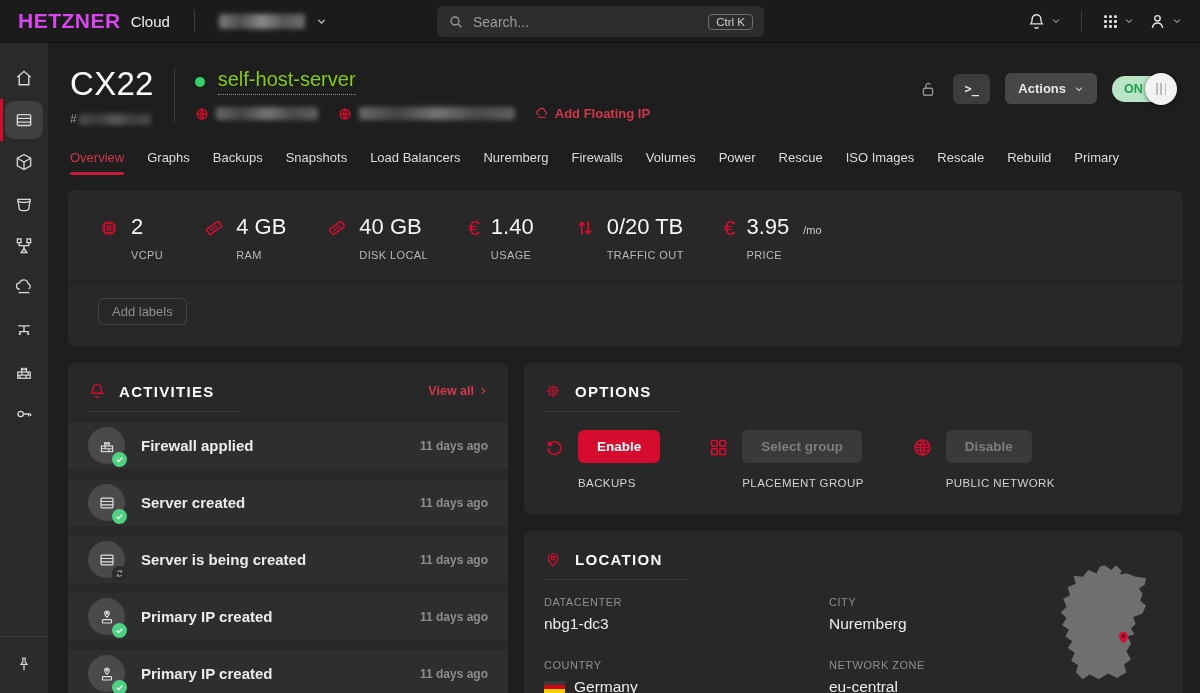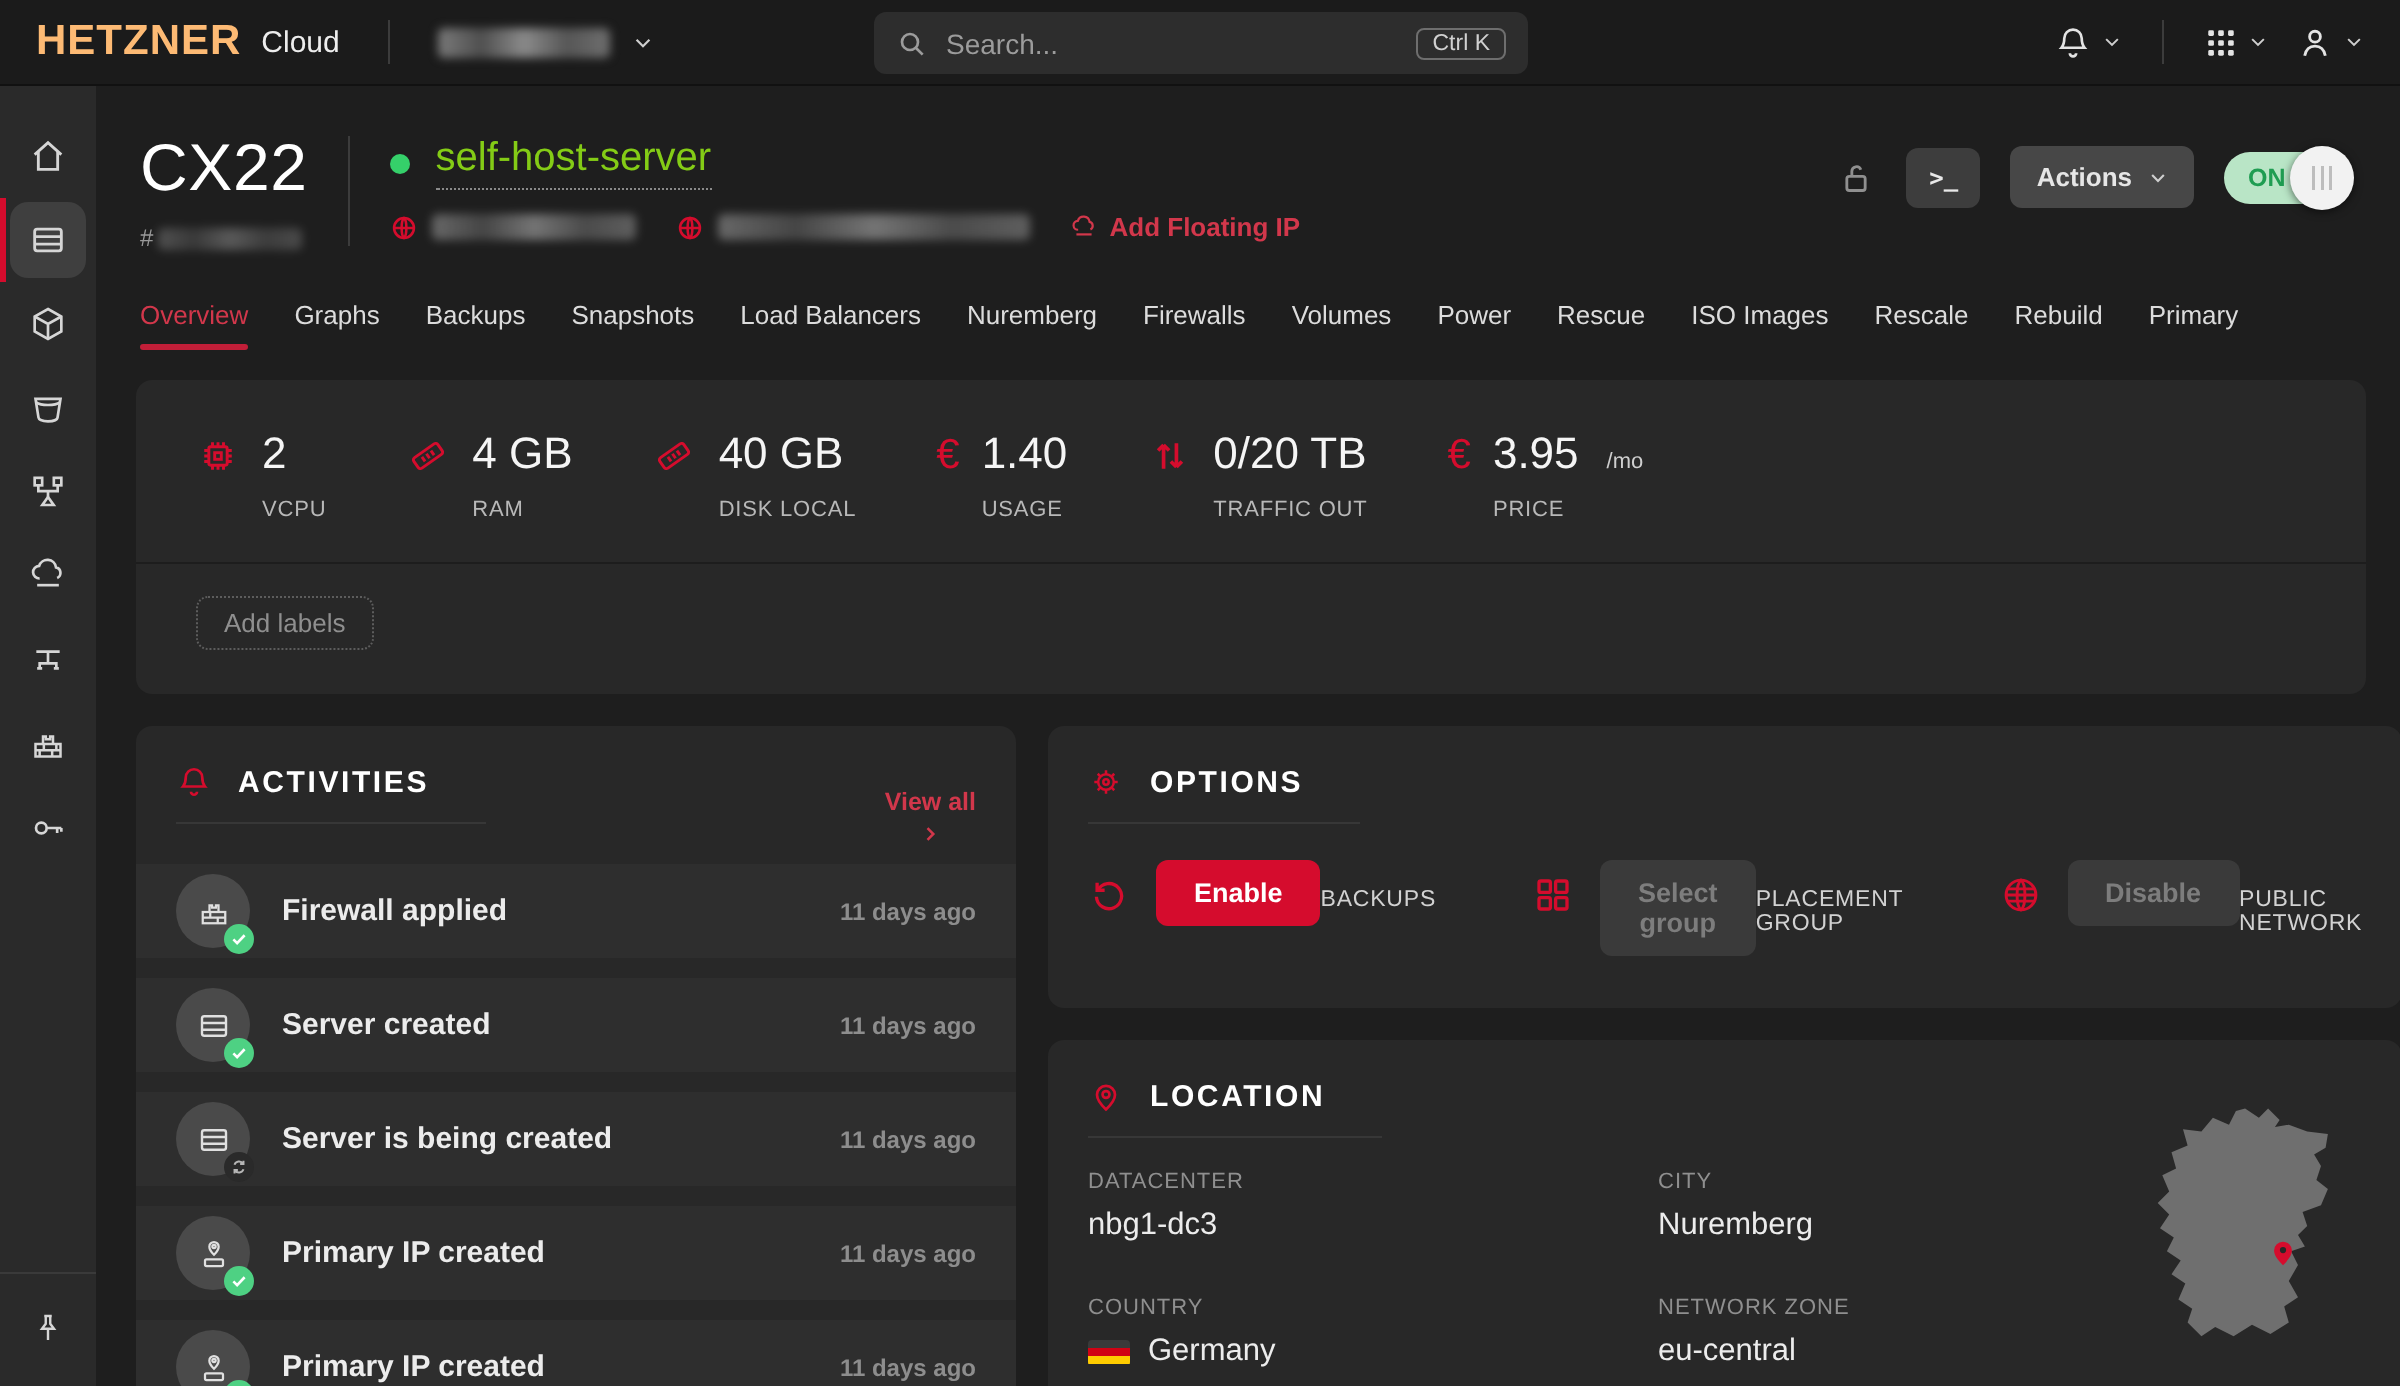--- a/index.html
+++ b/index.html
@@ -2,21 +2,21 @@
 <html><head>
 <meta charset="utf-8">
 <style>
   * { margin:0; padding:0; box-sizing:border-box; }
   html,body { width:1200px; height:693px; overflow:hidden; background:#1e1e1e;
     font-family:"Liberation Sans", sans-serif; -webkit-font-smoothing:antialiased; }
 
   
   .navbar { height:43px; background:#1b1b1b; border-bottom:1px solid #111;
     display:flex; align-items:center; padding:0 18px; position:relative; z-index:5; }
-  .brand { font-size:21px; font-weight:800; color:#fdba74; letter-spacing:.5px; }
+  .brand { font-size:21px; font-weight:800; color:#d946ef; letter-spacing:.5px; }
   .product { font-size:15px; color:#ededed; margin-left:10px; }
   .nav-div { width:1px; height:22px; background:#3c3c3c; margin:0 24px; }
   .project { display:flex; align-items:center; gap:11px; color:#cfcfcf; cursor:pointer; }
   .blur { display:inline-block; border-radius:3px; filter:blur(2.5px);
     background:linear-gradient(90deg,#7a7a7a,#4f4f4f 25%,#8a8a8a 50%,#565656 75%,#6f6f6f); }
   .blur.b-project { width:86px; height:15px; }
   .blur.b-id { width:72px; height:11px; opacity:.55; }
   .blur.b-ip4 { width:102px; height:13px; opacity:.8; }
   .blur.b-ip6 { width:156px; height:13px; opacity:.8; }
   .search { position:absolute; left:437px; top:6px; width:327px; height:31px;
@@ -104,21 +104,21 @@
   .col-left { width:440px; flex:none; }
   .col-right { flex:1; display:flex; flex-direction:column; gap:16px; }
 
   .panel-head { display:flex; justify-content:space-between; align-items:flex-start;
     padding:19px 20px 0; }
   .panel-title { display:flex; align-items:center; gap:13px; padding-bottom:11px;
     border-bottom:1px solid #373737; padding-right:28px; }
   .panel-title .t { font-size:15px; font-weight:bold; color:#fff; letter-spacing:1.3px; }
   .p-icon { color:#d50c2d; display:inline-flex; }
   .view-all { color:#d2374b; font-size:12.5px; font-weight:bold; display:flex;
-    align-items:center; gap:4px; cursor:pointer; margin-top:12px;flex-direction:column; }
+    align-items:center; gap:4px; cursor:pointer; margin-top:2px; }
 
   .activity-list { margin-top:7px; }
   .activity-row { height:47px; margin:10px 0; background:#2e2e2e; display:flex;
     align-items:center; padding:0 20px; gap:16px;font-weight:bold; }
   .avatar { width:37px; height:37px; border-radius:50%; background:#4a4a4a;
     position:relative; display:grid; place-items:center; color:#e0e0e0; flex:none; }
   .badge { position:absolute; right:-2px; bottom:-3px; width:15px; height:15px;
     border-radius:50%; display:grid; place-items:center; }
   .badge.check { background:#4ed183; }
   .badge.sync { background:#2a2a2a; }
@@ -126,21 +126,21 @@
   .activity-time { font-size:12px; color:#8d8d8d; }
 
   .options-body { display:flex; gap:48px; padding:18px 20px 26px; }
   .option { display:flex; gap:13px; }
   .option-icon { color:#d50c2d; margin-top:7px; display:inline-flex; }
   .btn { border:0; border-radius:6px; font-size:13.5px; font-weight:bold; padding:9px 19px;
     cursor:pointer; font-family:"Liberation Sans", sans-serif; }
   .btn.primary { background:#d50c2d; color:#fff; }
   .btn.disabled { background:#3a3a3a; color:#7d7d7d; }
   .option-label { margin-top:14px; font-size:11.5px; color:#d2d2d2; letter-spacing:.4px; }
-  .option-main { display:flex; flex-direction:row; align-items:flex-start; }
+  .option-main { display:flex; flex-direction:column; align-items:flex-start; }
 
   .location-panel { position:relative; }
   .location-body { padding:16px 20px 26px; }
   .loc-grid { display:grid; grid-template-columns:285px 1fr; row-gap:26px; padding-right:175px; }
   .loc-label { font-size:11px; color:#8f8f8f; letter-spacing:.5px; }
   .loc-value { margin-top:7px; font-size:15.5px; color:#ececec; display:flex;
     align-items:center; gap:9px; }
   .flag { width:21px; height:13px; border-radius:2px; overflow:hidden; display:inline-flex;
     flex-direction:column; flex:none; }
   .flag span { flex:1; }

